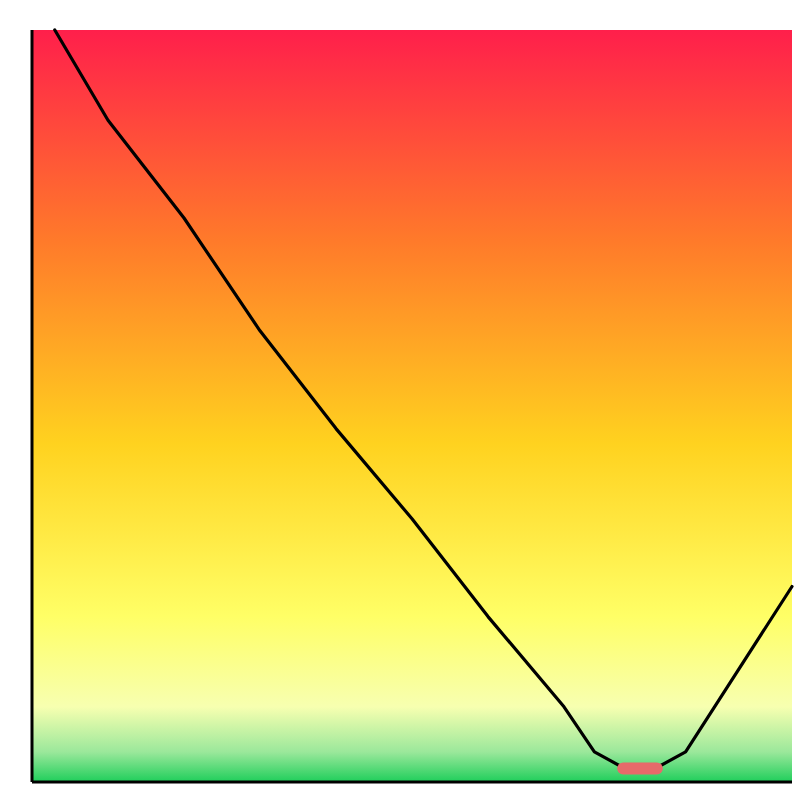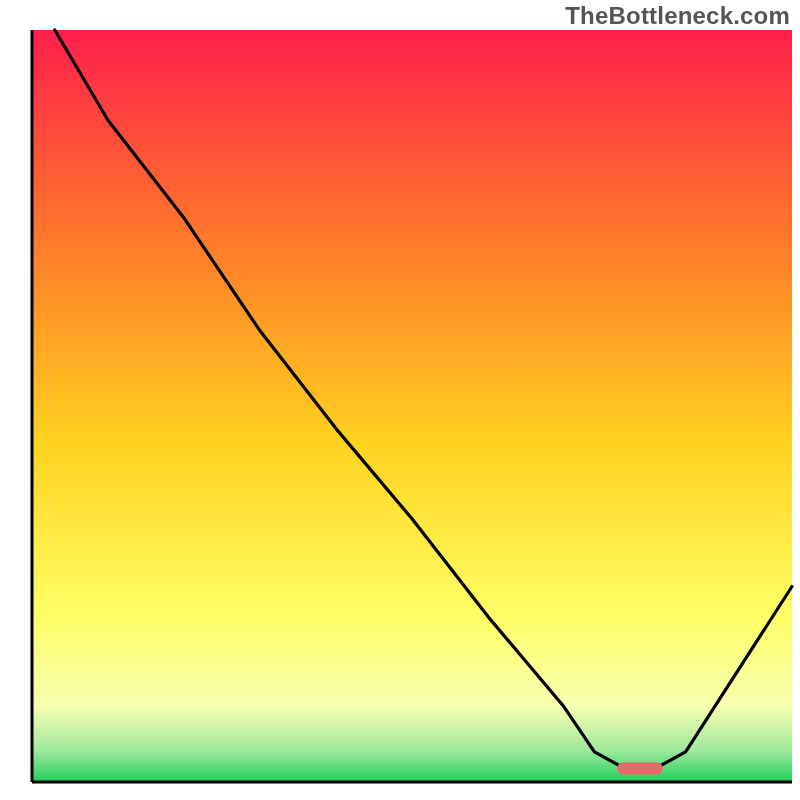--- a/index.html
+++ b/index.html
@@ -25,21 +25,20 @@
     letter-spacing: 0.2px;
   }
   svg {
     display: block;
   }
 </style>
 </head>
 <body>
 <div class="wrapper">
 
-  <div class="watermark">TheBottleneck.com</div>
 
   <svg id="chart-svg" width="800" height="800" viewBox="0 0 800 800">
     <defs>
       <linearGradient id="bg-grad" x1="0" y1="0" x2="0" y2="1">
         <stop id="g0" offset="0%" stop-color="#ff1f4b"></stop>
         <stop id="g1" offset="28%" stop-color="#ff7a2a"></stop>
         <stop id="g2" offset="55%" stop-color="#ffd21f"></stop>
         <stop id="g3" offset="78%" stop-color="#ffff66"></stop>
         <stop id="g4" offset="90%" stop-color="#f7ffb0"></stop>
         <stop id="g5" offset="96%" stop-color="#9be89b"></stop>

